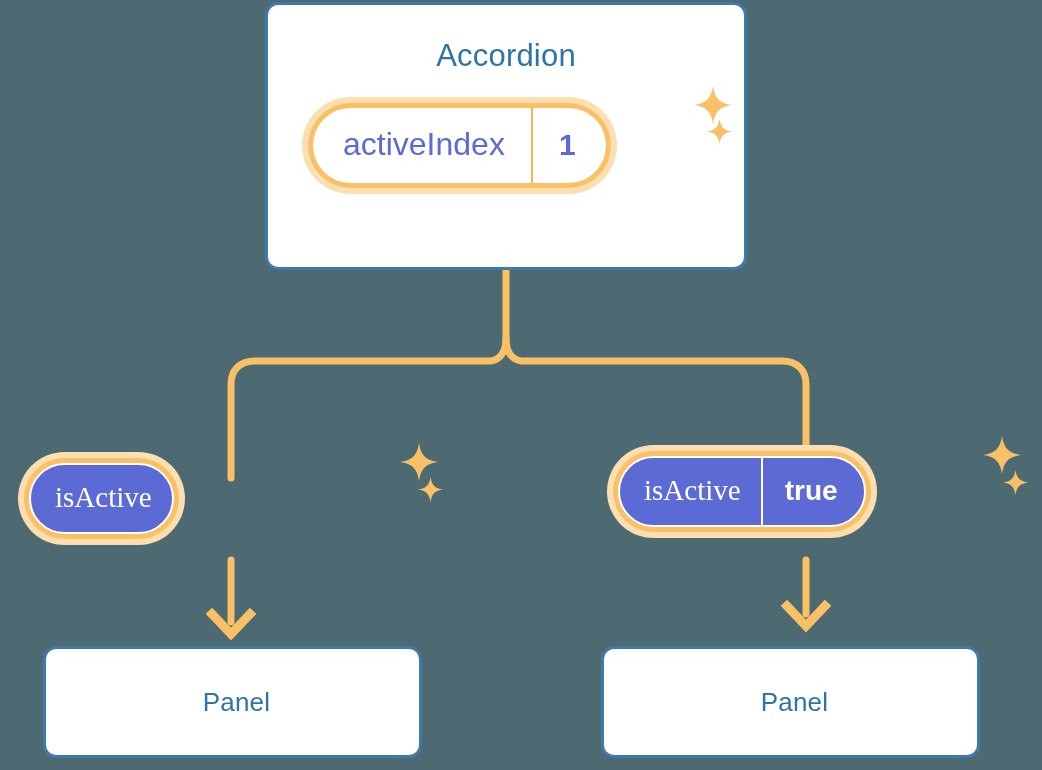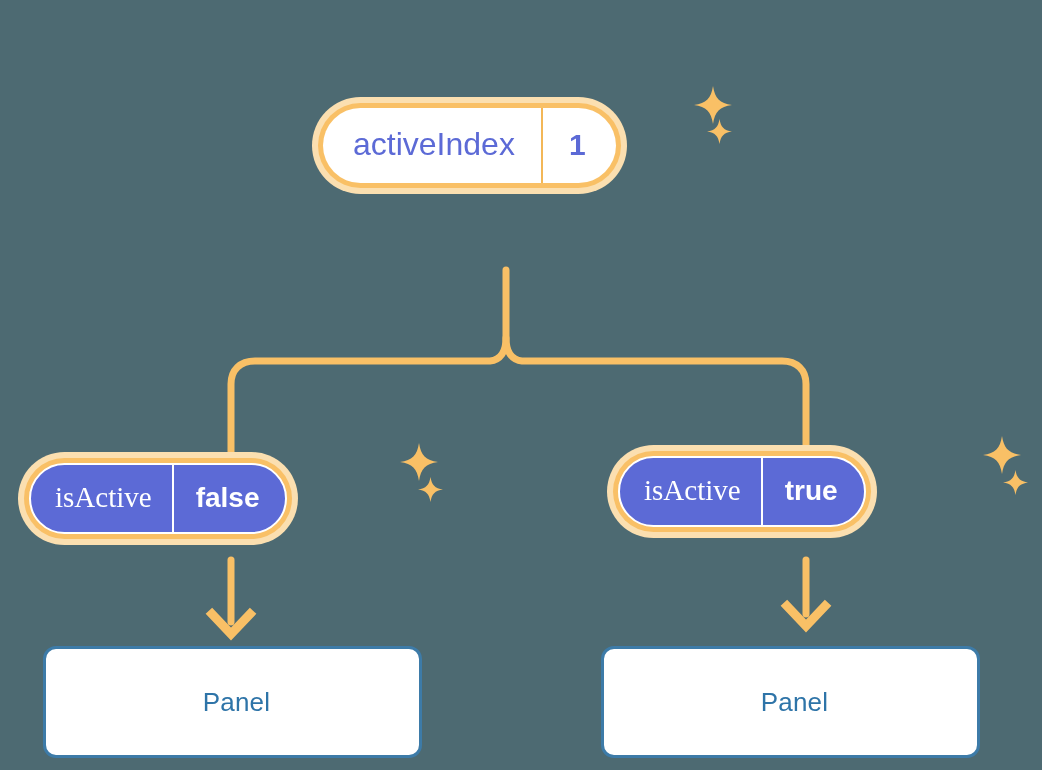--- a/index.html
+++ b/index.html
@@ -126,21 +126,21 @@
     font-family: Liberation Serif, serif;
   }
   .pill-solid .pill-val {
     color: #ffffff;
     font-size: 28px;
     font-weight: 700;
     padding: 16px 26px 18px 22px;
     border-left: 2px solid #ffffff;
   }
 
-  #pill-activeindex { left: 312px; top: 97px; }
+  #pill-activeindex { left: 302px; top: 97px; }
   #pill-left        { left: 18px;  top: 452px; }
   #pill-right       { left: 607px; top: 445px; }
 
   
   .sparkle {
     position: absolute;
     z-index: 5;
     pointer-events: none;
   }
   .sparkle svg { display: block; }
@@ -167,20 +167,23 @@
       <path d="M 231 560 L 231 622"></path>
       <path d="M 806 560 L 806 614"></path>
     </g>
 
     <g fill="none" stroke="#f9c066" stroke-width="9" stroke-linecap="square" stroke-linejoin="miter">
       <path d="M 212 614 L 231 634 L 250 614"></path>
       <path d="M 787 606 L 806 626 L 825 606"></path>
     </g>
   </svg>
 
+  <div class="card" id="accordion-card">
+    <div class="card-title">Accordion</div>
+  </div>
 
   <div class="pill-wrap pill-light" id="pill-activeindex">
     <div class="pill-glow">
       <div class="pill-ring">
         <div class="pill-body">
           <span class="pill-key">activeIndex</span>
           <span class="pill-val">1</span>
         </div>
       </div>
     </div>
@@ -195,21 +198,20 @@
     <svg width="25" height="25" viewBox="0 0 40 40">
       <path d="M20 0 C22 13 27 18 40 20 C27 22 22 27 20 40 C18 27 13 22 0 20 C13 18 18 13 20 0 Z" fill="#f9c066"></path>
     </svg>
   </div>
 
   <div class="pill-wrap pill-solid" id="pill-left">
     <div class="pill-glow">
       <div class="pill-ring">
         <div class="pill-body">
           <span class="pill-key">isActive</span>
-          <span class="pill-val">false</span>
         </div>
       </div>
     </div>
   </div>
 
   <div class="sparkle" style="left:400px; top:443px;">
     <svg width="38" height="38" viewBox="0 0 40 40">
       <path d="M20 0 C22 13 27 18 40 20 C27 22 22 27 20 40 C18 27 13 22 0 20 C13 18 18 13 20 0 Z" fill="#f9c066"></path>
     </svg>
   </div>

